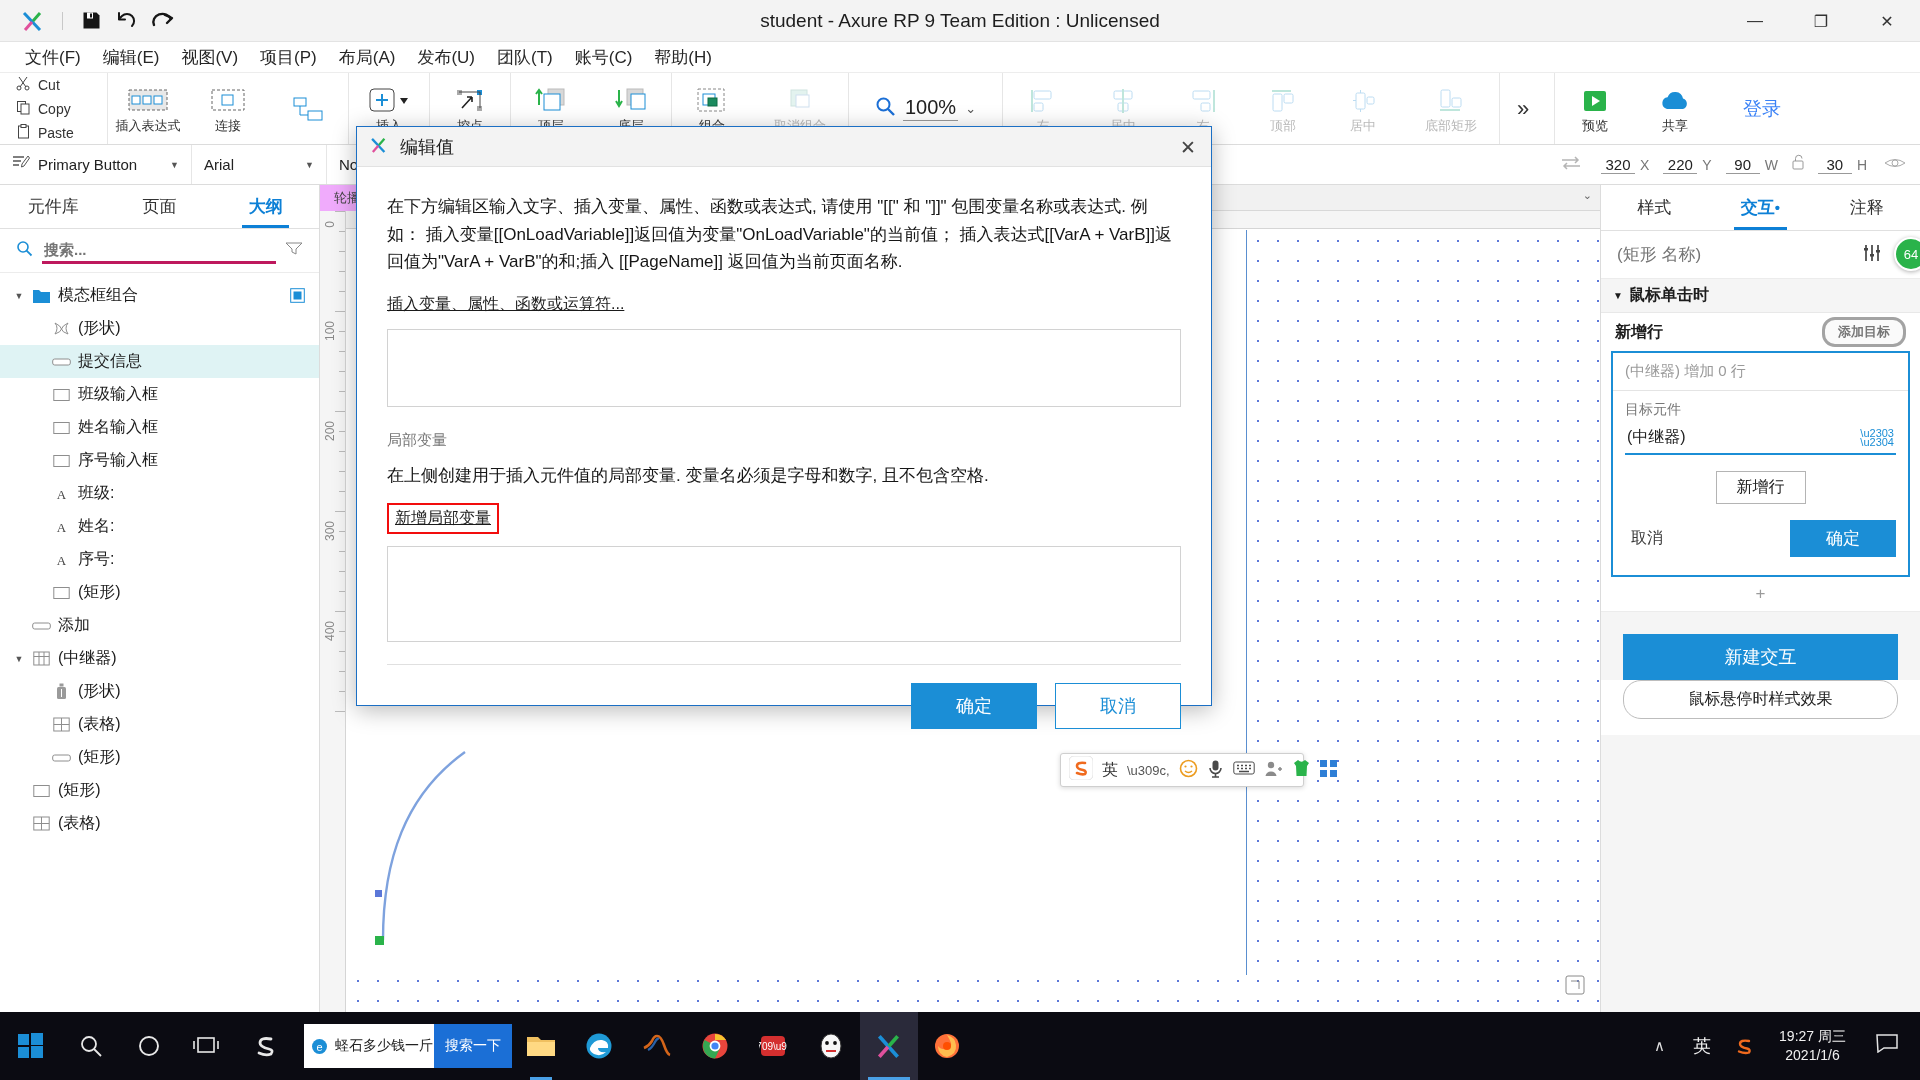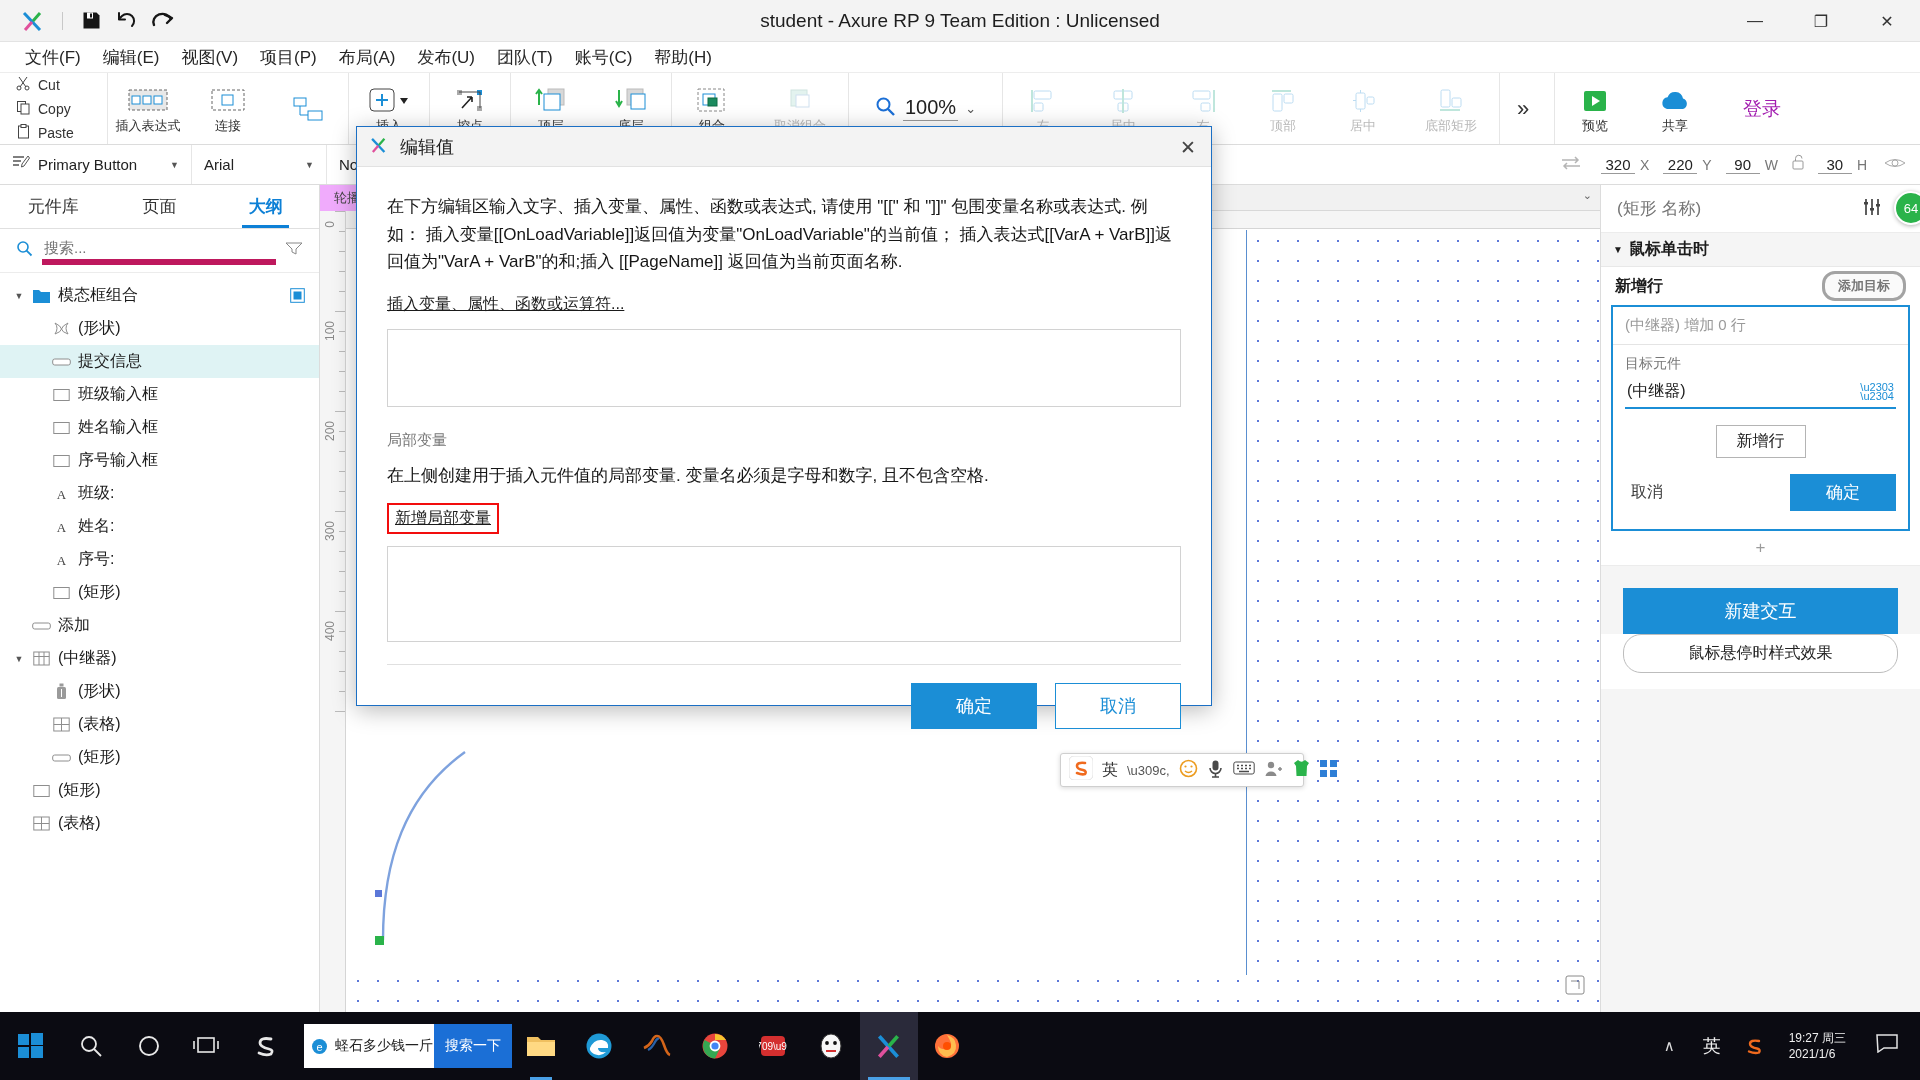--- a/index.html
+++ b/index.html
@@ -63,21 +63,21 @@
   .tool-btn.dim .lbl { color: #b9b9b9; }
   .tool-btn.wide { width: 96px; }
   .zoom-group { display: flex; align-items: center; gap: 7px; padding: 0 26px; }
   .zoom-val { font-size: 20px; color: #222; border-bottom: 1px solid #999; padding: 0 2px 1px; }
   .tb-more {
     width: 46px; display: flex; align-items: center; justify-content: center;
     font-size: 22px; color: #333; cursor: pointer;
   }
   .pub-group { display: flex; align-items: stretch; margin-left: 8px; }
   .login-btn {
-    display: flex; align-items: center; padding: 0 28px; font-size: 19px; color: #a21caf; cursor: pointer;
+    display: flex; align-items: center; padding: 0 28px; font-size: 19px; color: #3b82f6; cursor: pointer;
   }
 
   
   .stylebar {
     position: absolute; left: 0; top: 145px; width: 1920px; height: 40px;
     background: #fff; border-bottom: 1px solid #dcdcdc; display: flex; align-items: stretch;
   }
   .sb-cell {
     display: flex; align-items: center; gap: 8px; padding: 0 12px;
     border-right: 1px solid #e6e6e6; font-size: 15px; color: #222; cursor: pointer;
@@ -100,23 +100,24 @@
   }
   .lp-tab.active { color: #0d80d6; font-weight: bold; }
   .lp-tab.active::after {
     content: ""; position: absolute; bottom: 0; left: 28%; width: 44%; height: 3px; background: #0d80d6;
   }
   .lp-search {
     height: 44px; display: flex; align-items: center; gap: 9px; padding: 0 16px;
     border-bottom: 1px solid #ececec;
   }
   .lp-search-input {
-    flex: 1; border: none; border-bottom: 6px solid #be185d; outline: none;
+    flex: 1; border: none; border-bottom: 3px solid #be185d; outline: none;
     font-size: 15px; color: #c2410c; padding: 3px 2px; background: transparent;
     font-family: "Liberation Sans", sans-serif;
+    font-weight: bold;
   }
   .lp-tree { flex: 1; overflow: hidden; padding-top: 6px; }
   .tree-row {
     display: flex; align-items: center; height: 33px; font-size: 16px; color: #1c1c1c;
     cursor: pointer; white-space: nowrap;
   }
   .tree-row.selected { background: #dff3f4; }
   .tw-arrow { width: 18px; font-size: 9px; color: #555; display: flex; justify-content: center; }
   .tw-icon { width: 26px; display: flex; justify-content: center; align-items: center; }
 
@@ -335,21 +336,21 @@
   .tb-app.active::after {
     content: ""; position: absolute; bottom: 0; left: 8px; right: 8px; height: 3px; background: #4aa0e6;
   }
   .tb-app.running::after {
     content: ""; position: absolute; bottom: 0; left: 18px; right: 18px; height: 3px; background: #4aa0e6;
   }
   .tb-right { margin-left: auto; display: flex; align-items: center; gap: 4px; padding-right: 8px; }
   .tb-chev { color: #ddd; font-size: 15px; padding: 0 14px; cursor: pointer; }
   .tb-ime { color: #f0f0f0; font-size: 18px; padding: 0 10px; cursor: pointer; }
   .tb-clock {
-    color: #f0f0f0; font-size: 12px; line-height: 1.35; text-align: left; padding: 0 12px; cursor: pointer;
+    color: #f0f0f0; font-size: 14px; line-height: 1.35; text-align: center; padding: 0 12px; cursor: pointer;
   }
   .tb-notif { color: #e8e8e8; font-size: 18px; padding: 0 14px; cursor: pointer; }
 </style>
 </head>
 <body>
 
 <div id="app">
 
   <div class="titlebar">
     <div class="tb-logo">
@@ -983,20 +984,28 @@
 
     <span class="canvas-corner-icon">
       <svg width="22" height="22" viewBox="0 0 22 22">
           <rect x="2" y="2" width="18" height="18" rx="2" stroke="#8a8a8a" fill="none"></rect>
           <path d="M7 7 h8 v8" stroke="#8a8a8a" fill="none"></path>
         </svg>
     </span>
   </div>
 
   <div class="rightpanel">
+    <div class="rp-tabs">
+      <div class="rp-tab">样式</div>
+      <div class="rp-tab active">
+        <span>交互</span>
+          <span style="font-size:15px;">•</span>
+      </div>
+      <div class="rp-tab">注释</div>
+    </div>
 
     <div class="rp-namerow">
       <input class="rp-name" placeholder="(矩形 名称)" style="">
       <span style="padding-right:22px;">
         <svg width="20" height="18" viewBox="0 0 20 18">
             <path d="M4 1 V17 M10 1 V17 M16 1 V17" stroke="#444" stroke-width="1.7"></path>
             <rect x="2" y="4" width="4" height="2.5" fill="#444"></rect>
             <rect x="8" y="10" width="4" height="2.5" fill="#444"></rect>
             <rect x="14" y="6" width="4" height="2.5" fill="#444"></rect>
           </svg>

